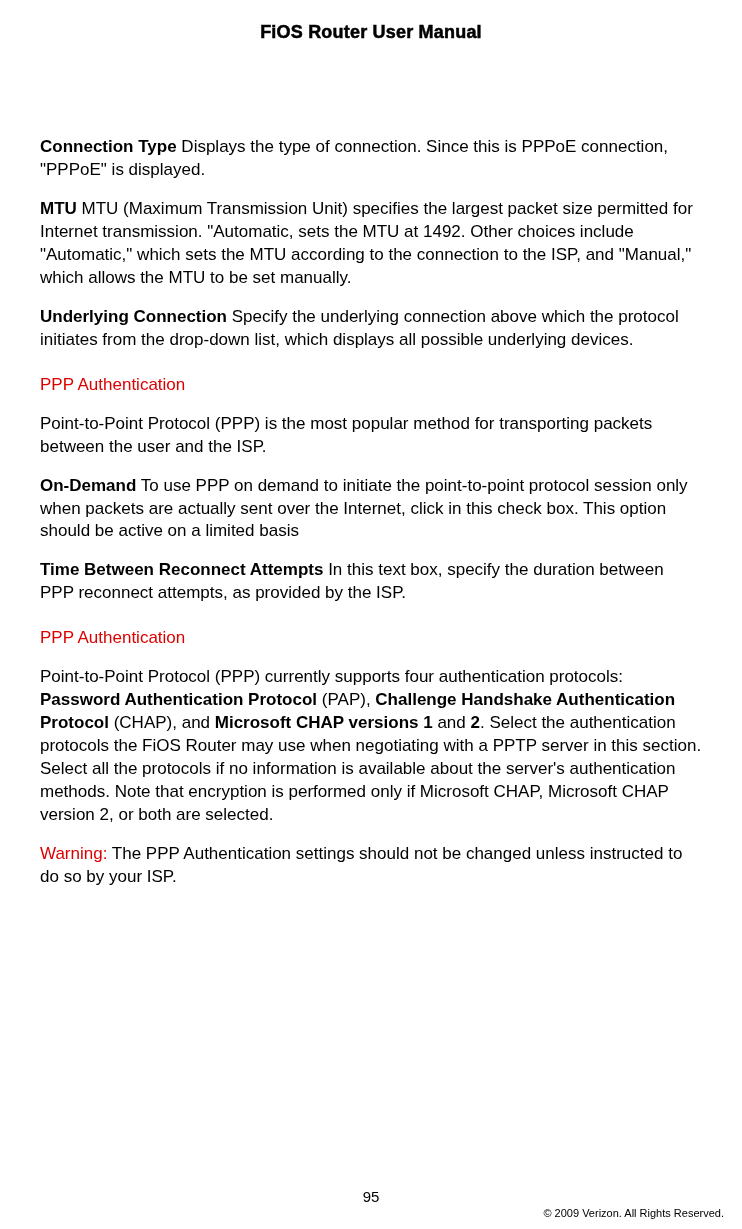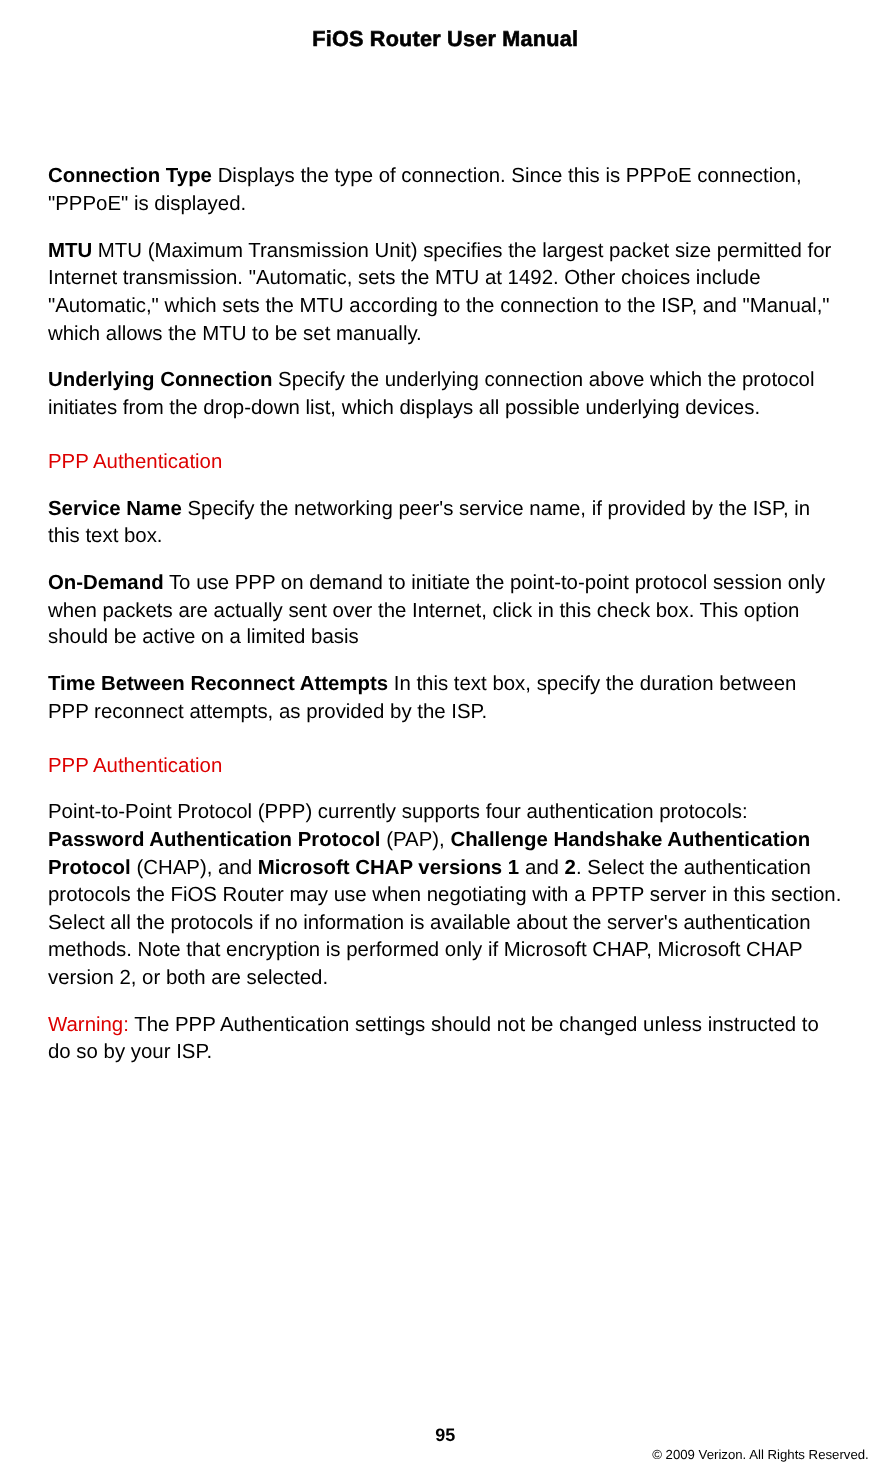--- a/index.html
+++ b/index.html
@@ -44,21 +44,21 @@
   }
   .bold {
     font-weight: 700;
   }
   .footer {
     position: absolute;
     bottom: 22px;
     left: 0;
     width: 100%;
     text-align: center;
-    font-weight: 700;
+    font-weight: 400;
     font-size: 15px;
   }
   .copyright {
     position: absolute;
     bottom: 8px;
     right: 18px;
     font-size: 11px;
     font-weight: 400;
     text-align: right;
   }
@@ -76,24 +76,22 @@
   <p class="para">
     <span class="term">MTU</span><span>  MTU (Maximum Transmission Unit) specifies the largest packet size permitted for Internet transmission. "Automatic, sets the MTU at 1492. Other choices include "Automatic," which sets the MTU according to the connection to the ISP, and "Manual," which allows the MTU to be set manually.</span>
   </p>
 
   <p class="para">
     <span class="term">Underlying Connection</span><span>  Specify the underlying connection above which the protocol initiates from the drop-down list, which displays all possible underlying devices.</span>
   </p>
 
   <div class="section-heading">PPP Authentication</div>
 
+  <p class="para">Point-to-Point Protocol (PPP) is the most popular method for transporting packets between the user and the ISP.</p>
 
-  <p class="para">
-    <span class="term">Service Name</span><span>  Specify the networking peer's service name, if provided by the ISP, in this text box.</span>
-  </p>
 
   <p class="para">
     <span class="term">On-Demand</span><span>  To use PPP on demand to initiate the point-to-point protocol session only when packets are actually sent over the Internet, click in this check box. This option should be active on a limited basis</span>
   </p>
 
 
   <p class="para">
     <span class="term">Time Between Reconnect Attempts</span><span>  In this text box, specify the duration between PPP reconnect attempts, as provided by the ISP.</span>
   </p>
 

